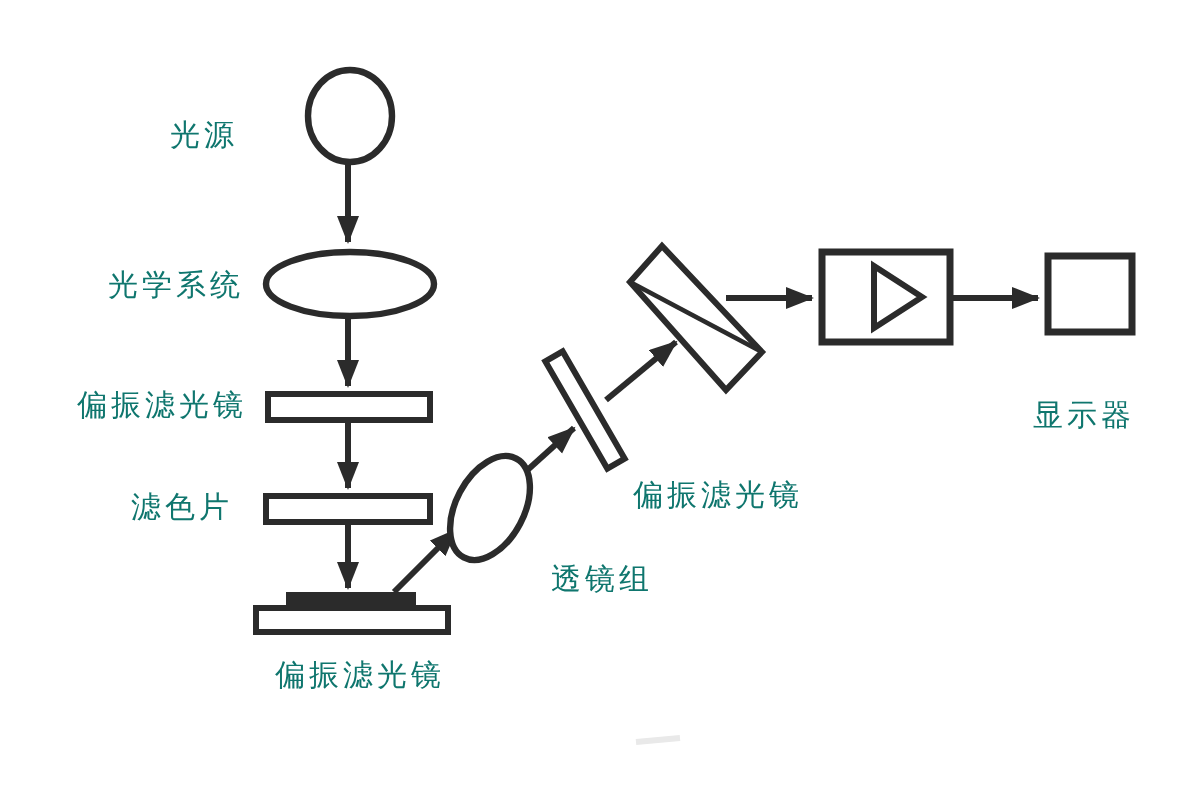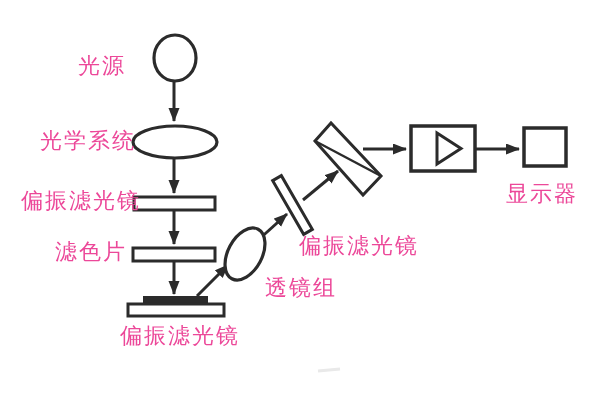--- a/index.html
+++ b/index.html
@@ -4,22 +4,22 @@
 <style>
   html,body{margin:0;padding:0;}
   body{
     width:600px;height:400px;position:relative;background:#ffffff;
     font-family:"DejaVu Sans","Liberation Sans",sans-serif;overflow:hidden;
   }
   .canvas{position:absolute;left:0;top:0;width:600px;height:400px;}
   svg{position:absolute;left:0;top:0;}
   .lbl{
     position:absolute;transform:translate(-50%,-50%);
-    color:#ec4899;font-size:22px;letter-spacing:2px;white-space:nowrap;
-    line-height:1;user-select:none;font-family:Liberation Mono, monospace;
+    color:#0f766e;font-size:15px;letter-spacing:2px;white-space:nowrap;
+    line-height:1;user-select:none;
   }
 </style>
 </head>
 <body>
 
 <div class="canvas">
 
   <svg width="600" height="400" viewBox="0 0 600 400">
     <defs>
       <marker id="ah" markerUnits="userSpaceOnUse" markerWidth="16" markerHeight="13" refX="13" refY="5.5" orient="auto">
@@ -71,15 +71,15 @@
     <line x1="318" y1="371" x2="340" y2="369" stroke="#e9e9e9" stroke-width="3"></line>
   </svg>
 
   <div class="lbl" style="left:102px;top:68px;">光源</div>
   <div class="lbl" style="left:88px;top:143px;">光学系统</div>
   <div class="lbl" style="left:81px;top:203px;">偏振滤光镜</div>
   <div class="lbl" style="left:91px;top:254px;">滤色片</div>
   <div class="lbl" style="left:180px;top:338px;">偏振滤光镜</div>
   <div class="lbl" style="left:301px;top:290px;">透镜组</div>
   <div class="lbl" style="left:359px;top:248px;">偏振滤光镜</div>
-  <div class="lbl" style="left:542px;top:196px;">显示器</div>
+  <div class="lbl" style="left:542px;top:208px;">显示器</div>
 
 </div>
 
 </body></html>

